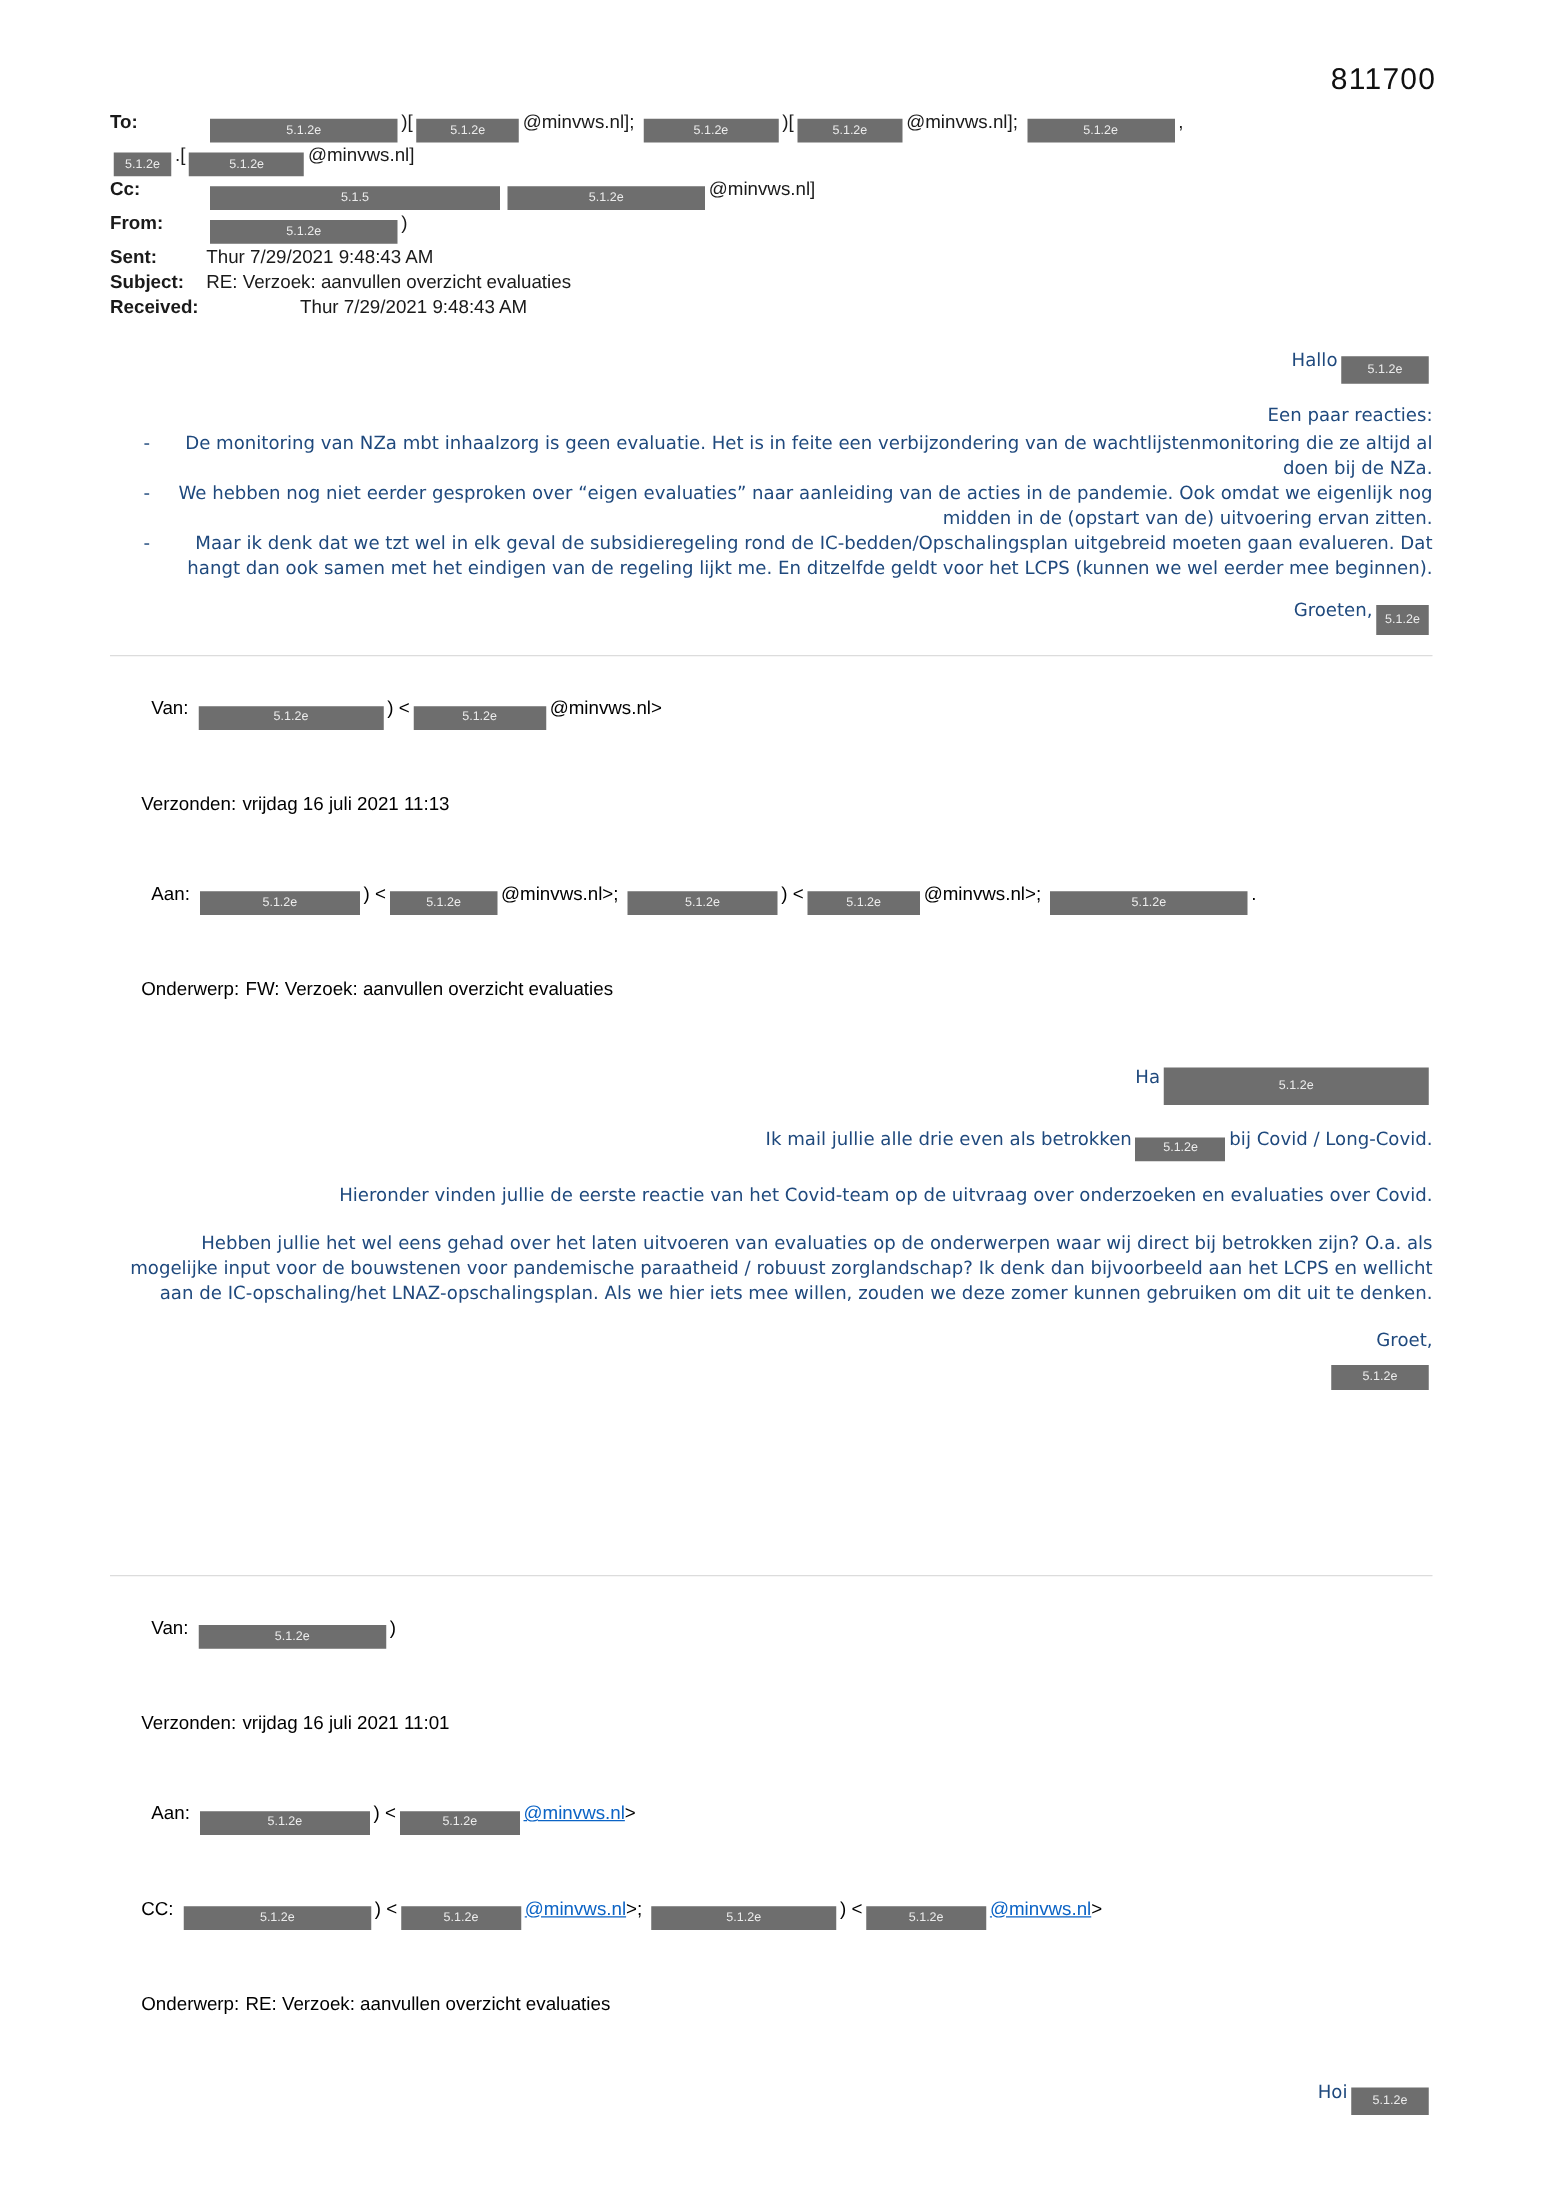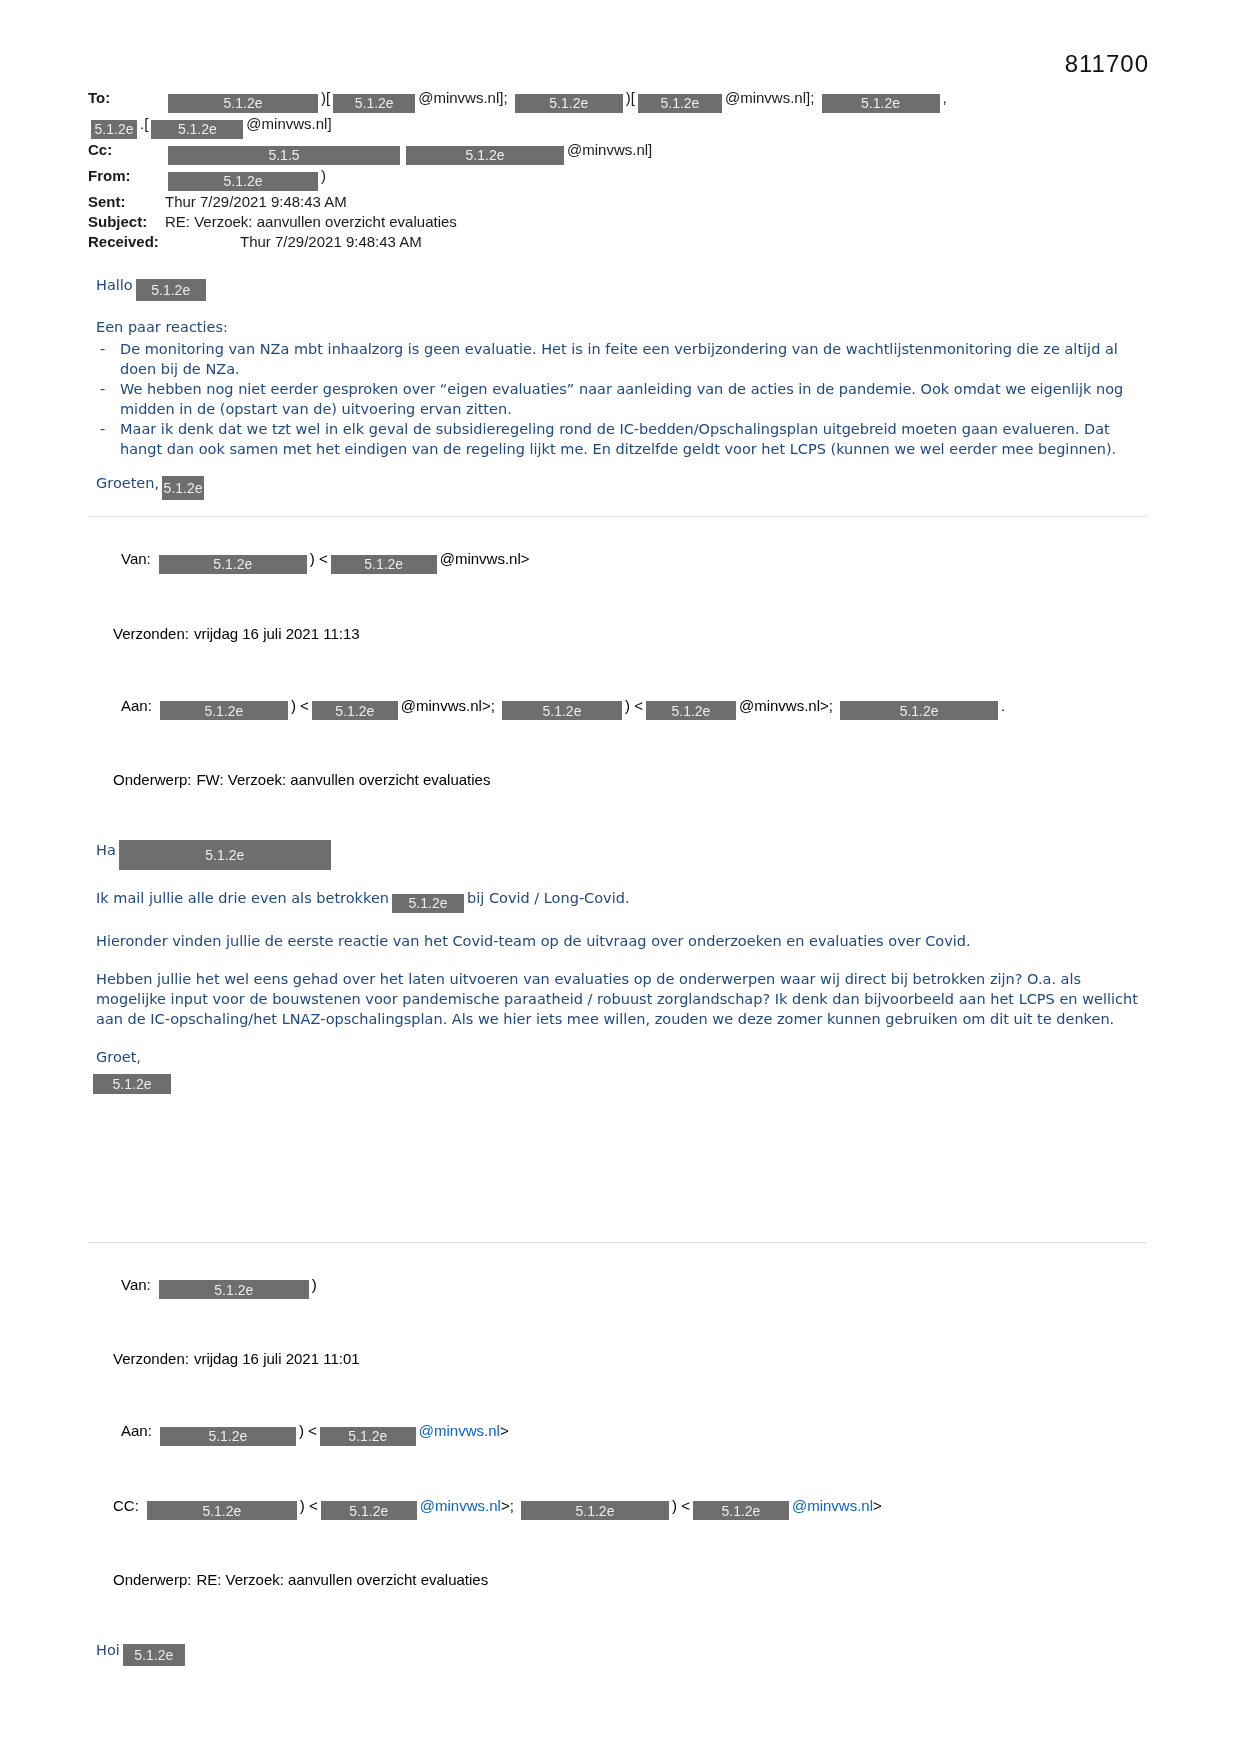--- a/index.html
+++ b/index.html
@@ -15,41 +15,41 @@
   }
   
   .hdr1 { font-size:15px; line-height:19px; color:#1a1a1a; }
   .hrow { display:flex; margin-bottom:1px; }
   .hlabel { font-weight:bold; flex:0 0 77px; }
   .hval { white-space:pre-wrap; }
   .received-indent { margin-left:75px; }
   
   .redact {
     display:inline-flex; align-items:center; justify-content:center;
-    background:#6e6e6e; color:#ececec; font-size:14px;
+    background:#6e6e6e; color:#ececec; font-size:10px;
     font-family:"Liberation Sans", sans-serif;
     height:19px; margin:0 3px; vertical-align:-5px; box-sizing:border-box;
   }
   
-  .ebody { font-family:"DejaVu Sans", sans-serif; font-size:14.5px; color:#1F497D; line-height:20px; }
+  .ebody { font-family:"DejaVu Sans", sans-serif; font-size:14.5px; color:#1F497D; line-height:20px;text-align:right; }
   .b-line { white-space:pre-wrap; }
   .greeting1 { margin:24px 0 16px 8px; }
   .intro { margin:0 0 2px 8px; }
   .bullets { margin:0 0 14px 0; }
   .bullet { display:flex; }
   .dash { flex:0 0 20px; padding-left:12px; }
   .btext { flex:1; }
   .signoff1 { margin:10px 0 16px 8px; }
   .sep { border:none; border-top:1px solid #dcdcdc; margin:16px 0 6px 0; }
   
   .qhdr { font-size:15px; line-height:24px; color:#000; }
   .qrow { white-space:pre-wrap; }
   .qrow.vindent { padding-left:8px; }
   .qlabel { font-weight:normal; margin-right:5px; }
-  .mail-link { color:#0B63C5; cursor:pointer;text-align:right; }
+  .mail-link { color:#0B63C5; text-decoration:underline; cursor:pointer;text-align:right; }
   .greeting2 { margin:24px 0 18px 8px; }
   .para { margin:18px 0 18px 8px; }
   .signoff-word { margin:16px 0 0 8px; }
   .signoff-box { margin:2px 0 0 2px; }
   .gap-large { margin-top:148px; }
 </style>
 </head>
 <body>
 
 <div class="page">

